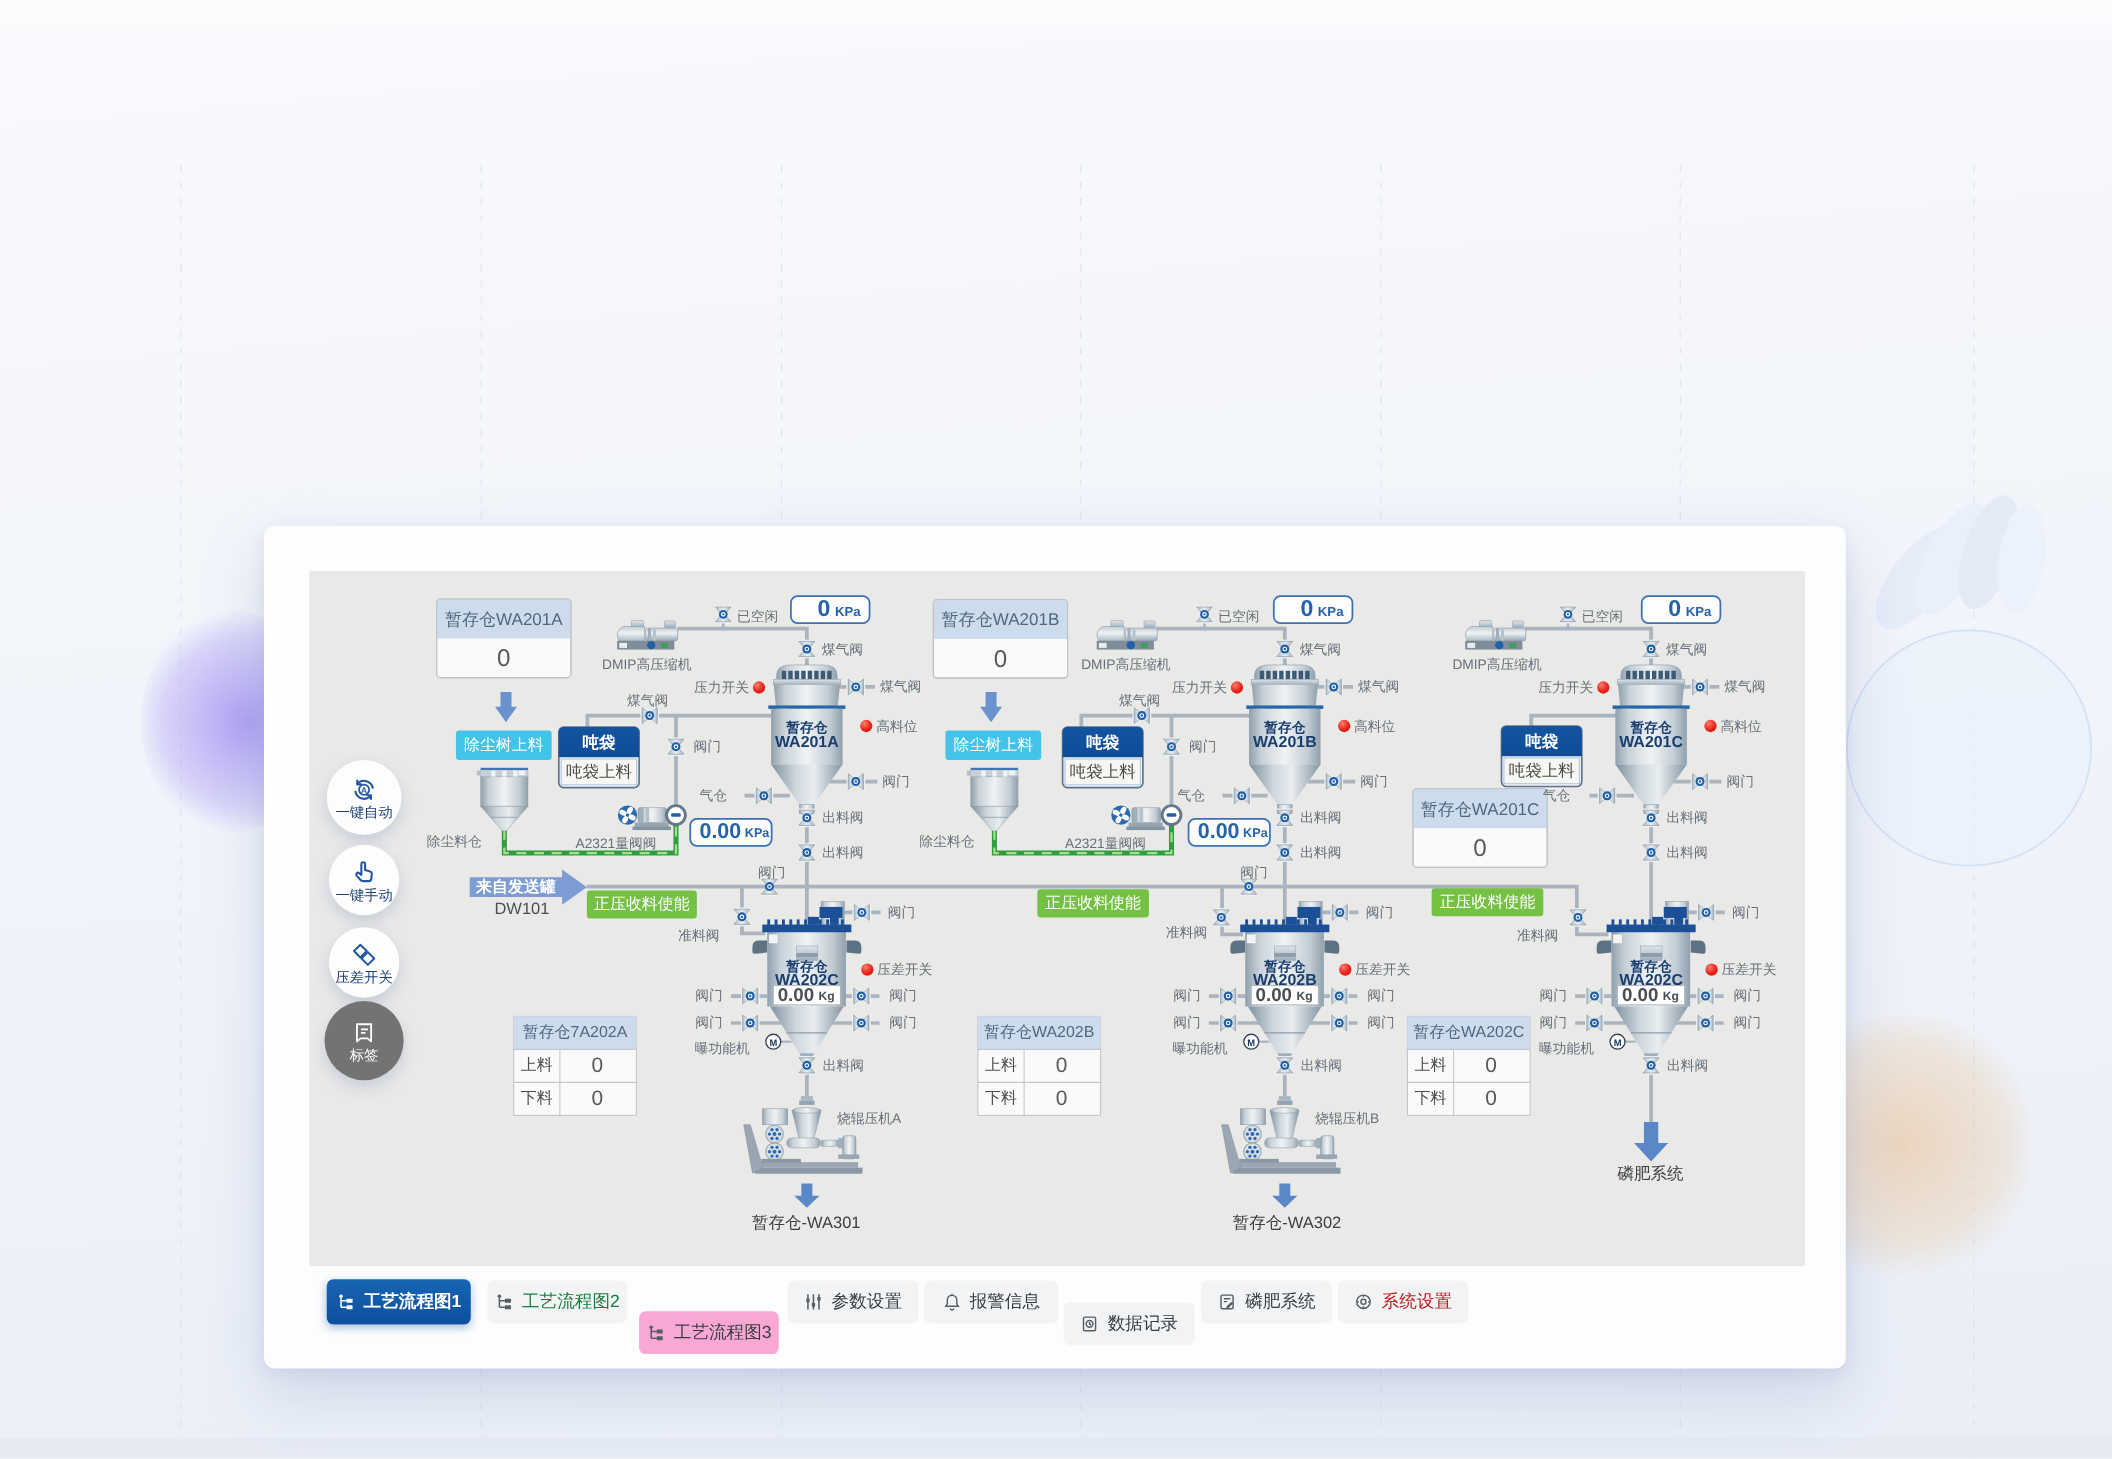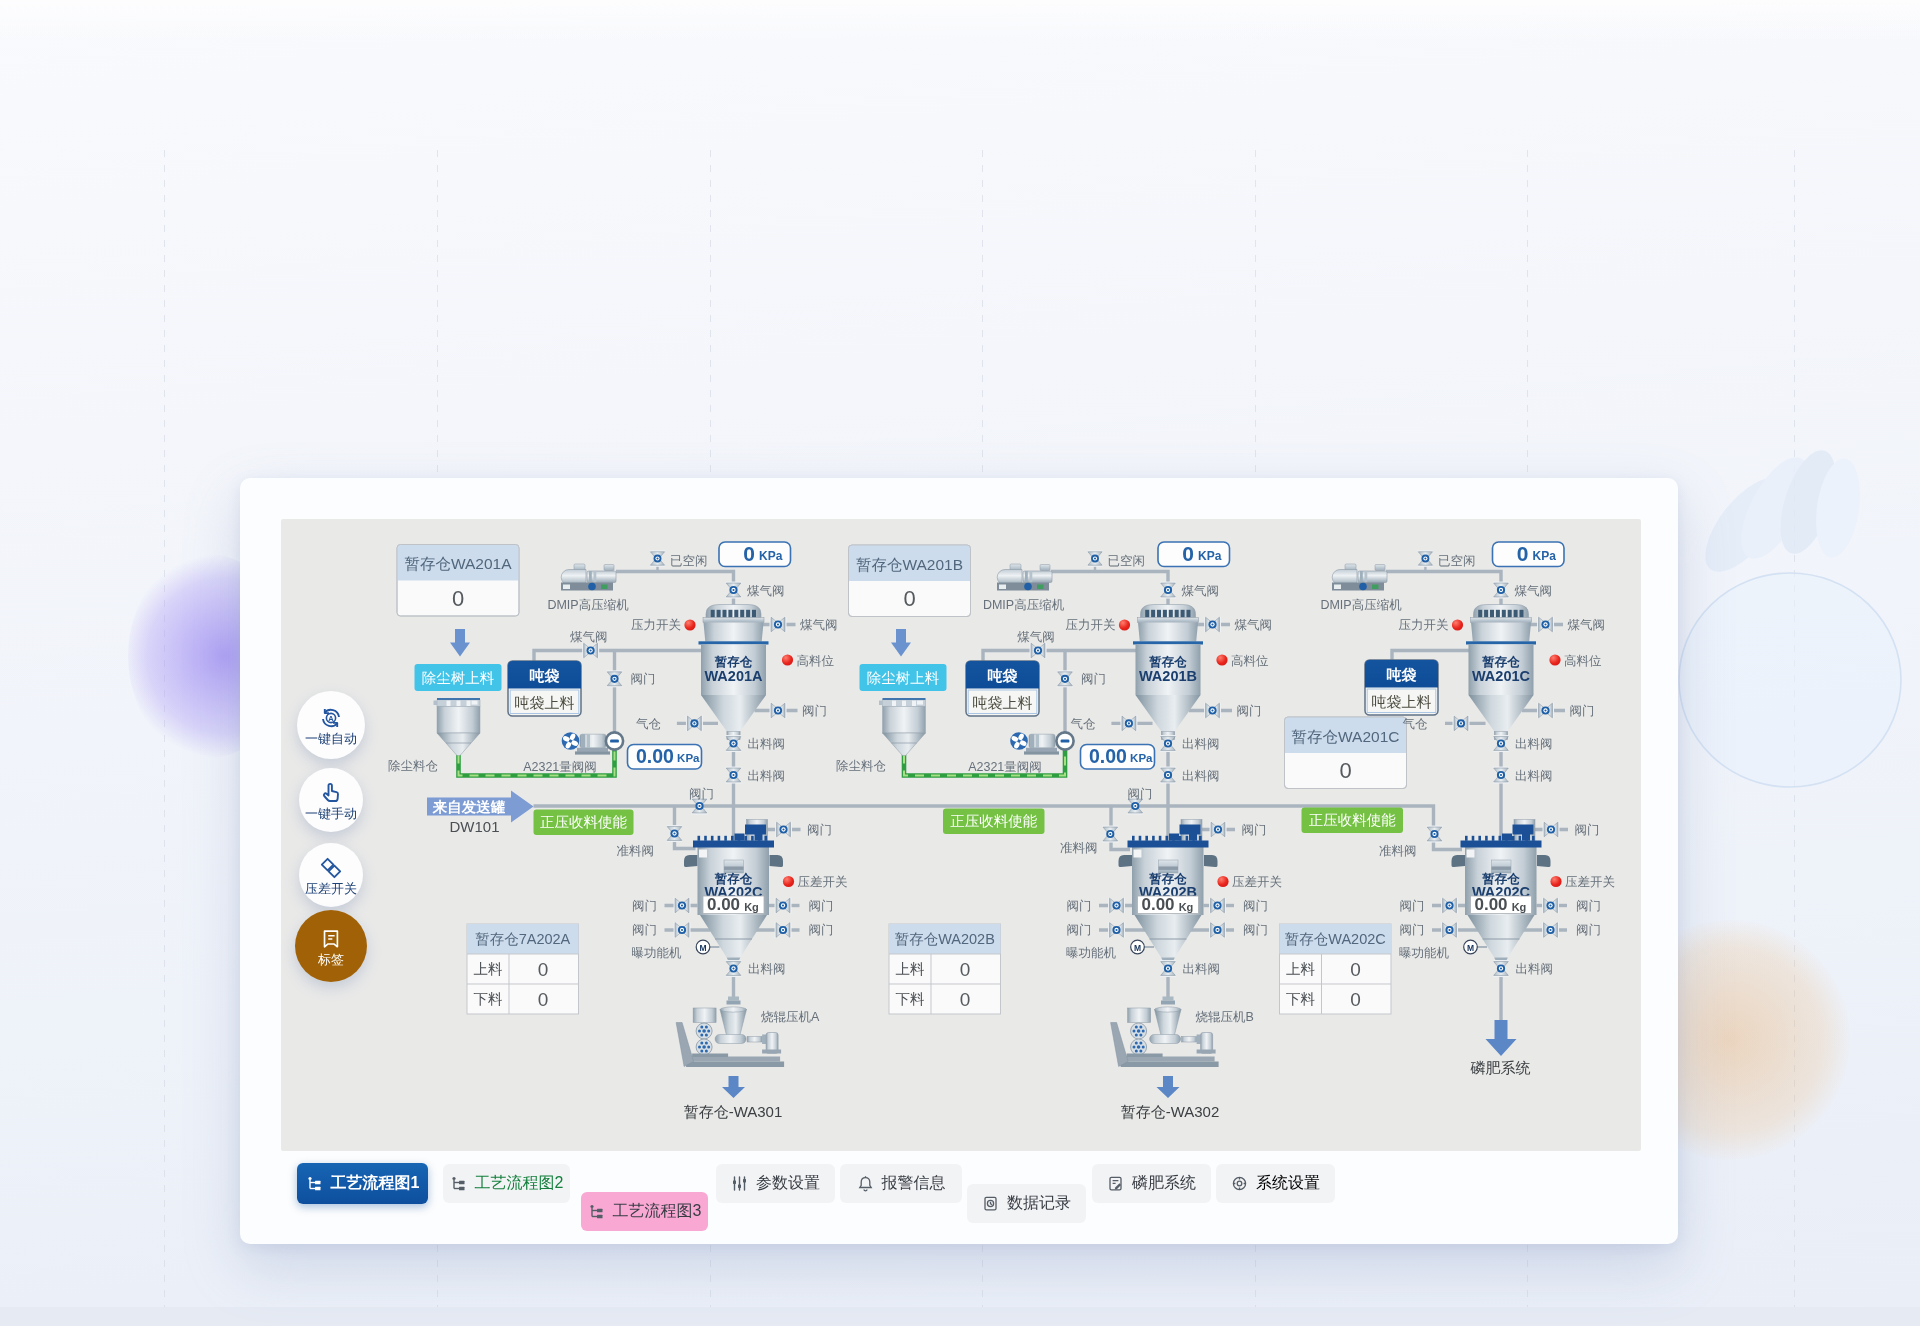--- a/index.html
+++ b/index.html
@@ -1184,21 +1184,21 @@
 <div class="tab" style="left:1092px;top:1164px;width:119px;height:39px;background:#f2f3f5;color:#383d44;">
     <svg width="17" height="17" viewBox="0 0 17 17">
       <g fill="none" stroke="#555d66" stroke-width="1.3">
         <rect x="3" y="2.4" width="11" height="12.4" rx="1.4"></rect>
         <path d="M5.6 5.6h5.8M5.6 8.3h3"></path>
         <path d="M8.2 12.6l4.3-4.3 1.6 1.6-4.3 4.3-2 .4z" fill="#555d66" stroke="none"></path>
       </g>
     </svg>
     <span>磷肥系统</span>
   </div>
-<div class="tab" style="left:1216px;top:1164px;width:119px;height:39px;background:#f2f3f5;color:#000000;">
+<div class="tab" style="left:1216px;top:1164px;width:119px;height:39px;background:#f2f3f5;color:#b91c1c;">
     <svg width="17" height="17" viewBox="0 0 17 17">
       <g fill="none" stroke="#555d66" stroke-width="1.3">
         <circle cx="8.5" cy="8.5" r="6.1"></circle>
         <circle cx="8.5" cy="8.5" r="2.3"></circle>
         <path d="M8.5 2.4v2M8.5 12.6v2M2.4 8.5h2M12.6 8.5h2"></path>
       </g>
     </svg>
     <span>系统设置</span>
   </div>
 
@@ -1225,20 +1225,20 @@
   </div>
 <div class="fbtn" style="left:299px;top:843px;width:64px;height:64px;background:#fdfdfe;color:#1d4075;">
     <svg width="24" height="24" viewBox="0 0 24 24">
       <g fill="none" stroke="#2456a0" stroke-width="1.8" stroke-linejoin="round">
         <path d="M8.6 2.8 2.8 8.6l5.8 5.8 5.8-5.8z"></path>
         <path d="M15.4 9.6l5.8 5.8-5.8 5.8-5.8-5.8z"></path>
       </g>
     </svg>
     <span>压差开关</span>
   </div>
-<div class="fbtn" style="left:295px;top:910px;width:72px;height:72px;background:#a16207;color:#fff;">
+<div class="fbtn" style="left:295px;top:910px;width:72px;height:72px;background:#737373;color:#fff;">
     <svg width="24" height="24" viewBox="0 0 24 24">
       <g fill="none" stroke="#ffffff" stroke-width="1.8" stroke-linejoin="round">
         <path d="M5 3.5h14v17l-3.5-3H8.5L5 20.5z" transform="scale(0.92) translate(1,1)"></path>
         <path d="M9 8.5h7M9 12h4.5" transform="scale(0.92) translate(1,1)"></path>
       </g>
     </svg>
     <span>标签</span>
   </div>
 </body></html>

